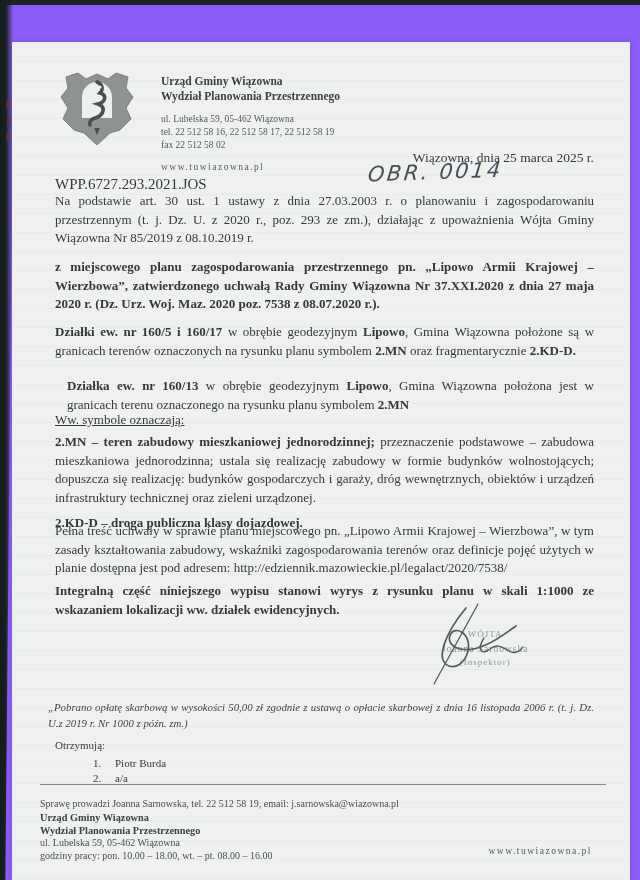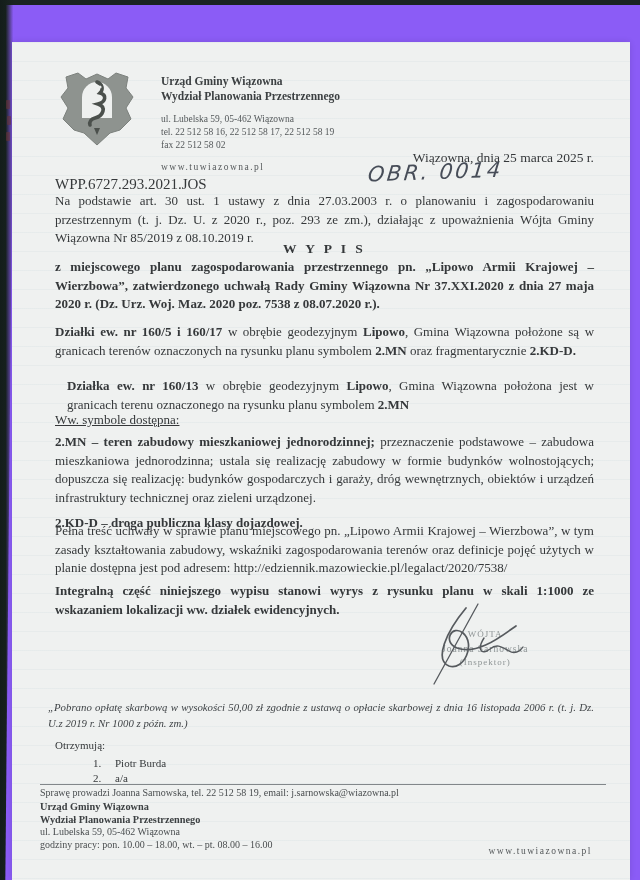--- a/index.html
+++ b/index.html
@@ -48,21 +48,21 @@
   .stamp{position:absolute;left:38px;top:28px;color:#8f9596;font-size:9px;
     letter-spacing:1px;line-height:1.5;text-align:center;}
   .stamp .nm{font-size:9.5px;}
   .autograph{position:absolute;left:0;top:0;width:170px;height:100px;}
   .fee{top:658px;left:36px;font-style:italic;font-size:10.8px;line-height:1.45;color:#3f4346;}
   .recip{top:696px;font-size:11px;line-height:1.35;}
   .recip .rh{margin-bottom:3px;}
   .recip .it{margin-left:38px;}
   .recip .no{display:inline-block;width:22px;}
   
-  .foot{top:742px;left:28px;right:24px;border-top:1.2px solid #82878a;padding-top:2px;
+  .foot{top:742px;left:28px;right:24px;border-top:1.2px solid #82878a;padding-top:13px;
     font-size:10px;line-height:1.28;color:#494d4f;}
   .foot .fb{font-weight:bold;font-size:10.3px;color:#3c4042;}
   .foot-web{position:absolute;right:14px;top:60px;font-size:9.5px;letter-spacing:1.5px;color:#54585a;}
 </style>
 </head>
 <body>
 
 <div class="scan">
   <div class="edge-top"></div>
   <div class="edge-left"></div>
@@ -91,26 +91,25 @@
         <div class="web">www.tuwiazowna.pl</div>
       </div>
     </div>
 
     <div class="blk date">Wiązowna, dnia 25 marca 2025 r.</div>
     <div class="blk ref">WPP.6727.293.2021.JOS</div>
     <div class="hand">OBR. 0014</div>
 
     <p class="blk just intro">Na podstawie art. 30 ust. 1 ustawy z dnia 27.03.2003 r. o planowaniu i zagospodarowaniu przestrzennym (t. j. Dz. U. z 2020 r., poz. 293 ze zm.), działając z upoważnienia Wójta Gminy Wiązowna Nr 85/2019 z 08.10.2019 r.</p>
 
-    <div class="blk title">W Y P I S</div>
     <p class="blk just subtitle">z miejscowego planu zagospodarowania przestrzennego pn. „Lipowo Armii Krajowej – Wierzbowa”, zatwierdzonego uchwałą Rady Gminy Wiązowna Nr 37.XXI.2020 z dnia 27 maja 2020 r. (Dz. Urz. Woj. Maz. 2020 poz. 7538 z 08.07.2020 r.).</p>
 
     <p class="blk just p1"><span class="b">Działki ew. nr 160/5 i 160/17</span><span> w obrębie geodezyjnym </span><span class="b">Lipowo</span><span>, Gmina Wiązowna położone są w granicach terenów oznaczonych na rysunku planu symbolem </span><span class="b">2.MN</span><span> oraz fragmentarycznie </span><span class="b">2.KD-D.</span></p>
     <p class="blk just p2"><span class="b">Działka ew. nr 160/13</span><span> w obrębie geodezyjnym </span><span class="b">Lipowo</span><span>, Gmina Wiązowna położona jest w granicach terenu oznaczonego na rysunku planu symbolem </span><span class="b">2.MN</span></p>
-    <div class="blk wws">Ww. symbole dostępna:</div>
+    <div class="blk wws">Ww. symbole oznaczają:</div>
     <p class="blk just pmn"><span class="b">2.MN – teren zabudowy mieszkaniowej jednorodzinnej;</span><span> przeznaczenie podstawowe – zabudowa mieszkaniowa jednorodzinna; ustala się realizację zabudowy w formie budynków wolnostojących; dopuszcza się realizację: budynków gospodarczych i garaży, dróg wewnętrznych, obiektów i urządzeń infrastruktury technicznej oraz zieleni urządzonej.</span></p>
     <p class="blk just pkdd"><span class="b">2.KD-D – droga publiczna klasy dojazdowej.</span></p>
     <p class="blk just pfull"><span>Pełna treść uchwały w sprawie planu miejscowego pn. „Lipowo Armii Krajowej – Wierzbowa”, w tym zasady kształtowania zabudowy, wskaźniki zagospodarowania terenów oraz definicje pojęć użytych w planie dostępna jest pod adresem: </span><span class="u">http://edziennik.mazowieckie.pl/legalact/2020/7538/</span></p>
     <p class="blk just pint"><span class="b">Integralną część niniejszego wypisu stanowi wyrys z rysunku planu w skali 1:1000 ze wskazaniem lokalizacji ww. działek ewidencyjnych.</span></p>
 
     <div class="sig">
       <div class="stamp">
         <div>WÓJTA</div>
         <div class="nm">Joanna Sarnowska</div>
         <div>(Inspektor)</div>

